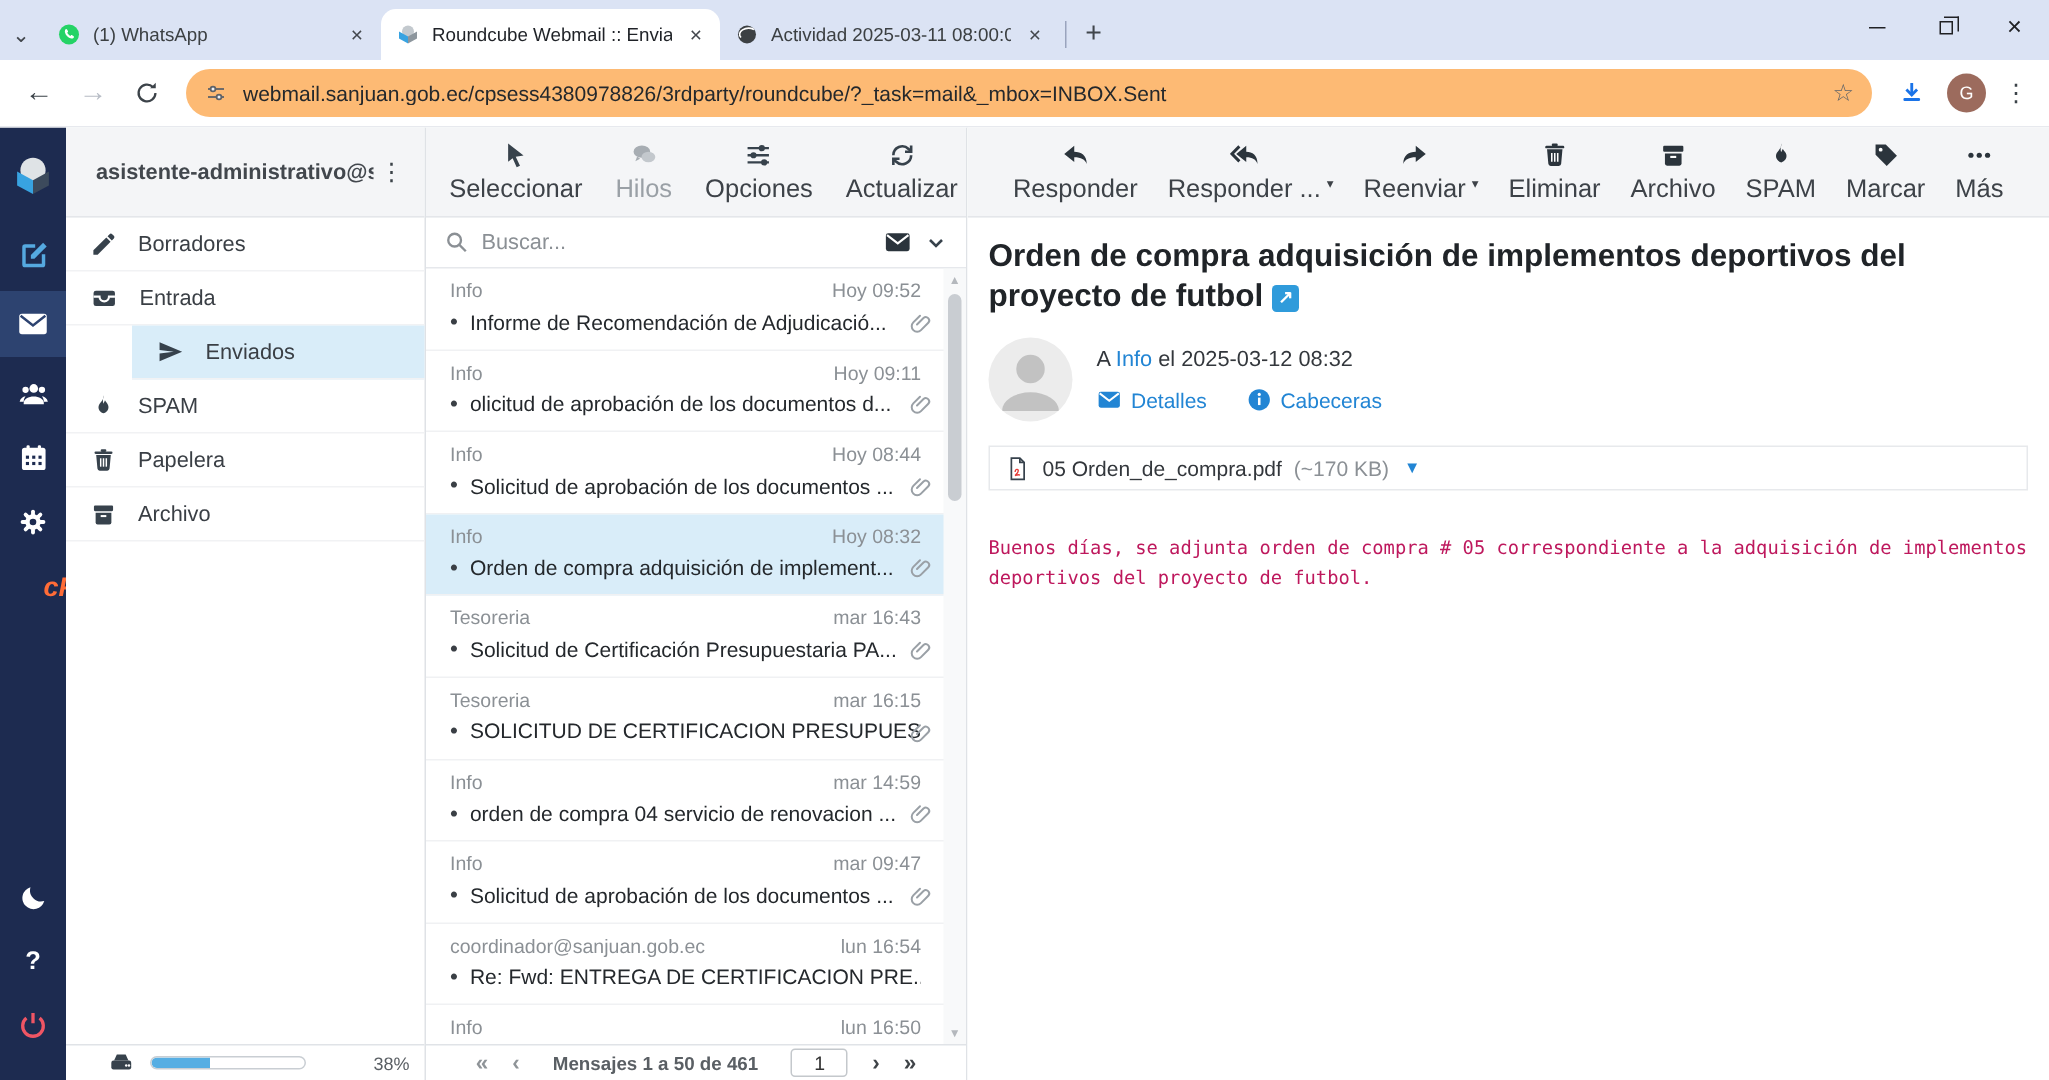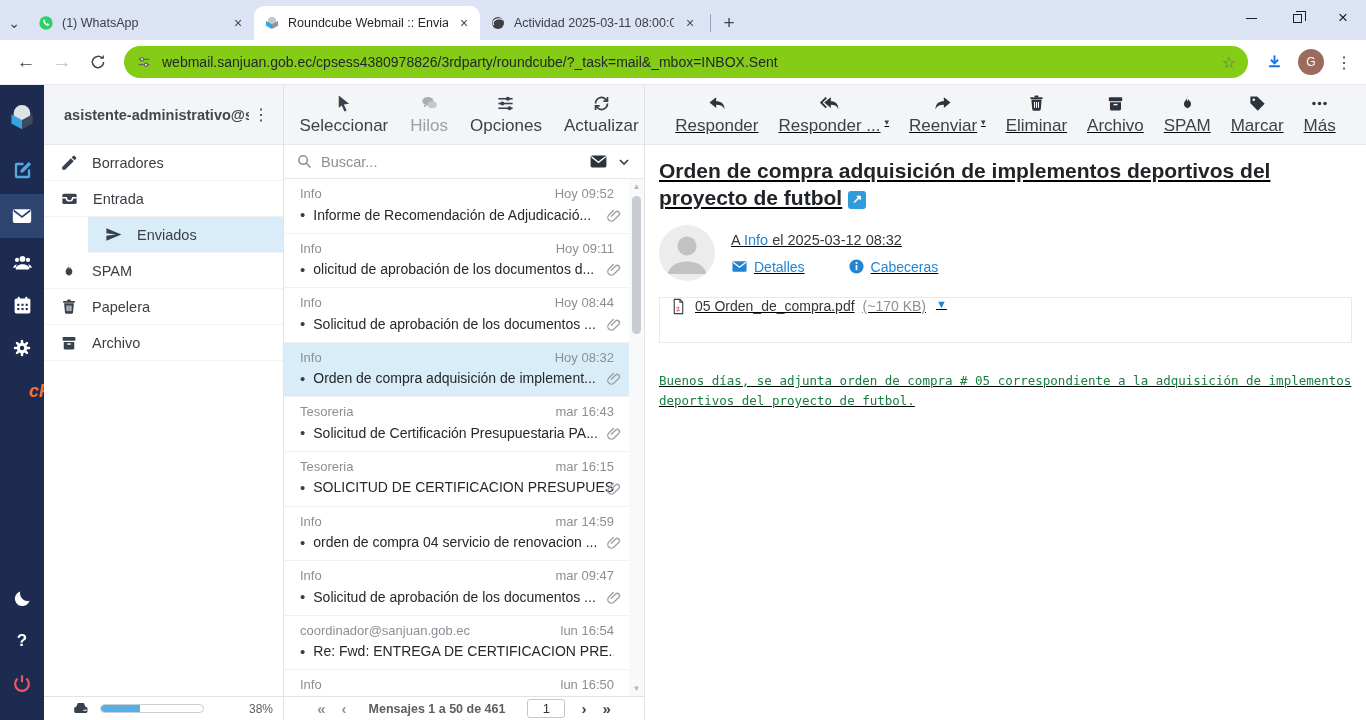--- a/index.html
+++ b/index.html
@@ -19,21 +19,21 @@
   .win-btn { width:46px; height:36px; display:flex; align-items:center; justify-content:center; color:#202124; }
   .glyph-min { width:11px; border-top:1.6px solid #202124; display:inline-block; }
   .glyph-restore { width:9px; height:9px; border:1.4px solid #202124; position:relative; background:transparent; }
   .glyph-restore:before { content:""; position:absolute; left:2px; top:-4px; width:9px; height:9px; border:1.4px solid #202124; border-left:none; border-bottom:none; }
   .glyph-close { font-size:17px; }
   .favicon { width:16px; height:16px; flex:0 0 auto; }
 
   .navbar { height:45px; background:#fff; display:flex; align-items:center; padding:0 10px; gap:4px; flex:0 0 auto; border-bottom:1px solid #e7e9ee; }
   .nav-btn { width:32px; height:32px; display:flex; align-items:center; justify-content:center; font-size:19px; color:#3c4349; border-radius:50%; }
   .nav-btn.disabled { color:#b8bdc6; }
-  .omnibox { flex:1; height:32px; background:#84cc16; border-radius:16px; display:flex; align-items:center; padding:0 12px; gap:10px; margin:0 6px; }
+  .omnibox { flex:1; height:32px; background:#fdba74; border-radius:16px; display:flex; align-items:center; padding:0 12px; gap:10px; margin:0 6px; }
   .omnibox .url { flex:1; font-size:14px; color:#24282c; white-space:nowrap; overflow:hidden; }
   .omni-star { font-size:16px; color:#5f6368; }
   .chrome-avatar { width:26px; height:26px; border-radius:50%; background:#9c6b5d; color:#fff; font-size:12px; display:flex; align-items:center; justify-content:center; margin:0 4px; }
   .kebab { font-size:16px; color:#3c4349; width:24px; text-align:center; }
 
   
   .app { flex:1; display:flex; overflow:hidden; }
 
   
   .rail { width:44px; background:#1d2b50; display:flex; flex-direction:column; align-items:center; padding:10px 0 12px; flex:0 0 auto; }
@@ -75,38 +75,38 @@
   .scroll-arrow { font-size:8px; color:#b4b8bd; padding:3px 0; }
   .scroll-thumb { width:9px; height:138px; background:#c9cdd2; border-radius:5px; margin-top:2px; }
   .scroll-arrow.down { margin-top:auto; }
   .list-footer { height:24px; border-top:1px solid #e0e3e7; display:flex; align-items:center; justify-content:center; gap:16px; flex:0 0 auto; }
   .pg-arrow { font-size:15px; color:#8f9498; font-weight:bold; }
   .pg-arrow.dark { color:#3f4448; }
   .pg-label { font-size:12.5px; font-weight:bold; color:#5a5f64; margin:0 6px; }
   .pg-input { width:38px; height:19px; border:1px solid #c4c8cc; border-radius:3px; text-align:center; font-size:13px; color:#333; font-family:"Liberation Sans",sans-serif; }
 
   
-  .reader { flex:1; display:flex; flex-direction:column; background:#fff; overflow:hidden;text-decoration:underline; }
+  .reader { flex:1; display:flex; flex-direction:column; background:#fff; overflow:hidden; }
   .reader-toolbar { height:60px; background:#f4f5f7; border-bottom:1px solid #e4e6ea; display:flex; align-items:center; justify-content:center; gap:20px; flex:0 0 auto; }
   .rt-group { display:flex; align-items:center; gap:4px; }
   .caret { font-size:9px; color:#3d4248; margin-top:14px; }
   .reader-body { flex:1; padding:12px 14px; overflow:hidden; }
   .subject { font-size:21px; font-weight:bold; color:#202428; line-height:27px; max-width:705px; }
   .ext-link { display:inline-flex; width:18px; height:18px; background:#2f9bdb; border-radius:3px; color:#fff; font-size:12px; align-items:center; justify-content:center; vertical-align:2px; margin-left:6px; }
   .sender-row { display:flex; gap:16px; margin-top:14px; align-items:flex-start; }
   .avatar-lg { width:56px; height:56px; border-radius:50%; background:#ececec; overflow:hidden; flex:0 0 auto; }
   .meta-line1 { font-size:14.5px; color:#33373c; margin-top:7px; }
   .meta-line1 .to-name { color:#2285d4; }
-  .meta-line2 { display:flex; gap:43px; margin-top:10px; }
+  .meta-line2 { display:flex; gap:26px; margin-top:10px; }
   .meta-link { display:flex; align-items:center; gap:6px; font-size:14px; color:#2285d4; }
-  .attachment { margin-top:16px; border:1px solid #e7e9ec; height:46px; display:flex; align-items:flex-start; gap:8px; padding:0 10px; }
+  .attachment { margin-top:16px; border:1px solid #e7e9ec; height:30px; display:flex; align-items:center; gap:8px; padding:0 10px; }
   .att-name { font-size:14px; color:#33373c; }
   .att-size { font-size:14px; color:#8b9095; }
   .att-caret { color:#2285d4; font-size:11px; margin-left:2px; }
-  .mail-text { margin-top:28px; font-family:"DejaVu Sans Mono", monospace; font-size:12.5px; color:#15803d; line-height:20px; }
+  .mail-text { margin-top:28px; font-family:"DejaVu Sans Mono", monospace; font-size:12.5px; color:#be185d; line-height:20px; }
 
   svg { display:block; }
 </style>
 </head>
 <body>
 
 <div class="stage">
 
   <div class="tabstrip">
     <div class="tab-search">

